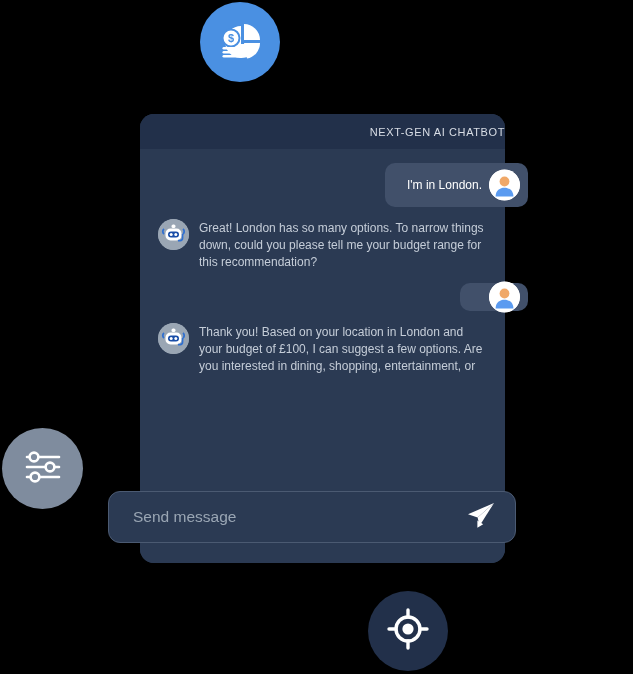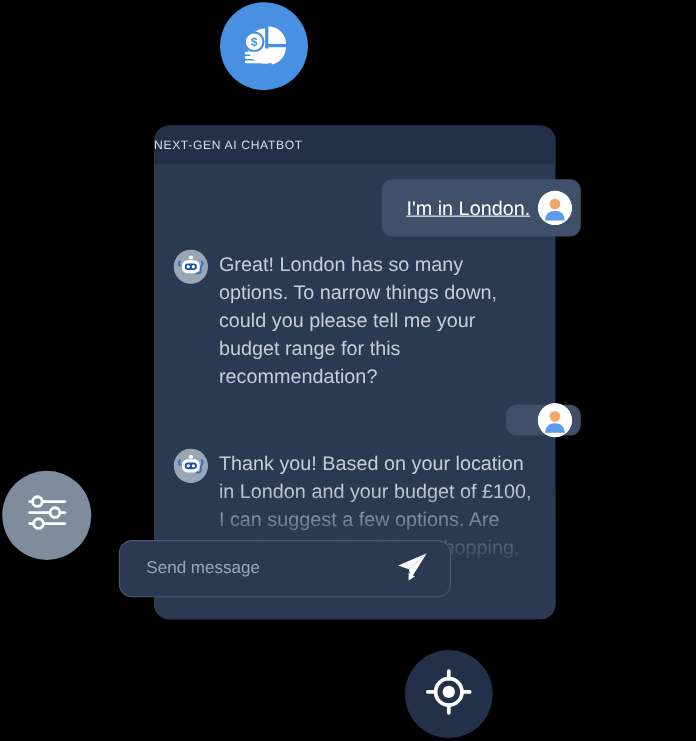--- a/index.html
+++ b/index.html
@@ -56,21 +56,21 @@
     border-radius: 14px;
     background: #2b3a53;
     overflow: visible;
   }
   .chat-header {
     height: 35px;
     background: #22304a;
     border-radius: 14px 14px 0 0;
     display: flex;
     align-items: center;
-    justify-content: flex-start;
+    justify-content: flex-end;
   }
   .chat-header-title {
     color: #d8dde5;
     font-size: 11px;
     letter-spacing: 0.6px;
     font-weight: 400;
   }
 
   .chat-body {
     position: relative;
@@ -98,25 +98,24 @@
 
   
   .bubble-user {
     position: relative;
     background: #41506a;
     border-radius: 10px;
     padding: 14px 46px 14px 22px;
     margin-right: -23px;
     max-width: 290px;
     color: #ffffff;
-    font-size: 18px;
+    font-size: 12px;
     line-height: 1.35;
     text-align: right;
     white-space: nowrap;
-    text-decoration: underline;
   }
   .avatar-user {
     position: absolute;
     right: 8px;
     top: 50%;
     transform: translateY(-50%);
     width: 31px;
     height: 31px;
     border-radius: 50%;
     background: #ffffff;
@@ -134,21 +133,21 @@
     border-radius: 50%;
     background: #9aa6b4;
     margin-right: 10px;
     display: flex;
     align-items: center;
     justify-content: center;
     overflow: hidden;
   }
   .bot-text {
     color: #c5cdd8;
-    font-size: 18px;
+    font-size: 12px;
     line-height: 1.42;
     max-width: 285px;
     padding-top: 1px;
   }
 
   
   .fade-overlay {
     position: absolute;
     left: 0;
     right: 0;
@@ -157,21 +156,21 @@
     border-radius: 0 0 14px 14px;
     background: linear-gradient(to bottom, rgba(43,58,83,0) 0%, rgba(43,58,83,0.55) 28%, rgba(43,58,83,0.95) 58%, #2b3a53 75%);
     pointer-events: none;
   }
 
   
   .input-dock {
     position: absolute;
     left: 108px;
     top: 491px;
-    width: 302px;
+    width: 408px;
     height: 52px;
     box-sizing: border-box;
     background: #2b3a53;
     border: 1px solid #4b5a72;
     border-radius: 12px;
     display: flex;
     align-items: center;
     padding: 0 16px 0 22px;
   }
   .input-field {

